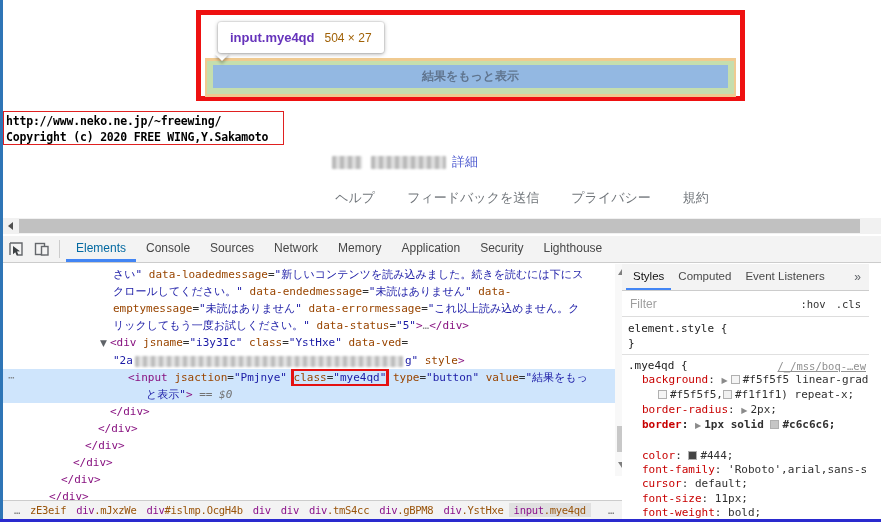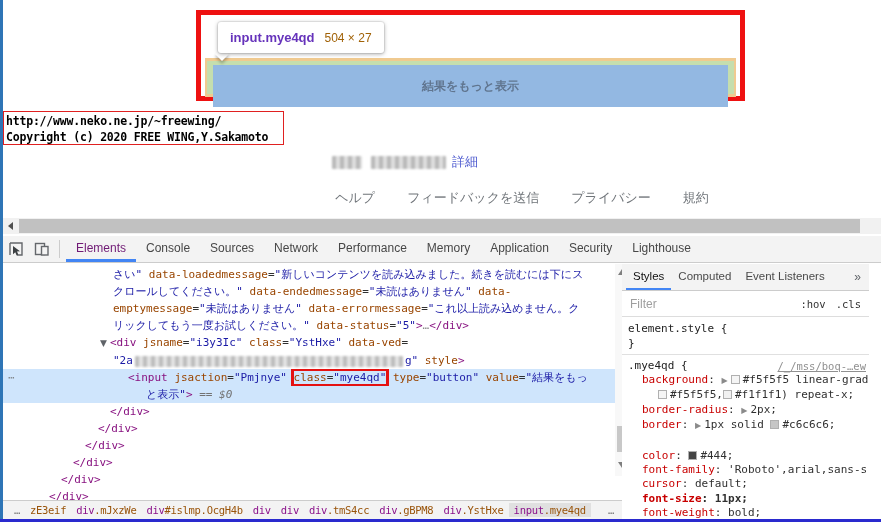--- a/index.html
+++ b/index.html
@@ -11,21 +11,21 @@
   
   .red-box{position:absolute;left:196px;top:10px;width:539px;height:81px;border:5px solid #ee1111;background:#fff;}
   .insp-tooltip{position:absolute;left:17px;top:7px;height:31px;padding:0 12px;background:#fff;border-radius:3px;
                 box-shadow:0 1px 4px rgba(0,0,0,.35),0 0 0 1px rgba(0,0,0,.06);display:flex;align-items:center;gap:10px;z-index:3;}
   .insp-tooltip .el{font-weight:bold;font-size:13px;color:#6633bb;}
   .insp-tooltip .dim{font-size:12px;color:#a16207;}
   .tip-arrow{position:absolute;left:16px;top:34px;width:10px;height:10px;background:#fff;transform:rotate(45deg);
              box-shadow:2px 2px 3px rgba(0,0,0,.25);z-index:2;}
   .overlay-bar{position:absolute;left:4px;top:43px;right:4px;height:39px;background:#f0ca90;padding:3px 2px;box-sizing:border-box;}
   .overlay-pad{background:#c5deae;height:33px;padding:4px 6px;box-sizing:border-box;}
-  .overlay-content{background:#93b8e2;height:42px;display:flex;align-items:center;justify-content:center;
+  .overlay-content{background:#93b8e2;height:23px;display:flex;align-items:center;justify-content:center;
                    font-size:12px;font-weight:bold;color:#60758f;}
 
   
   .url-note{position:absolute;left:3px;top:111px;width:281px;height:34px;border:1px solid #e02020;background:#fff;
             font-family:"DejaVu Sans Mono",monospace;font-weight:bold;font-size:11.5px;line-height:16px;color:#000;
             padding:1px 0 0 2px;box-sizing:border-box;white-space:nowrap;overflow:hidden;letter-spacing:-0.2px;}
 
   
   .result-line{position:absolute;left:332px;top:153px;height:18px;display:flex;align-items:center;
                font-size:13px;color:#4f5256;white-space:pre;}
@@ -42,21 +42,21 @@
   .hscroll{position:absolute;left:3px;top:218px;width:878px;height:16px;background:#f1f1f1;}
   .h-arrow{position:absolute;left:5px;top:4px;width:0;height:0;border:4px solid transparent;border-right:5px solid #505050;border-left:none;}
   .h-thumb{position:absolute;left:16px;top:1px;width:841px;height:14px;background:#c1c1c1;}
 
   
   .dt-toolbar{position:absolute;left:3px;top:236px;width:878px;height:27px;background:#f3f3f3;
               border-bottom:1px solid #ccc;display:flex;align-items:center;box-sizing:border-box;}
   .icon-btn{width:26px;height:24px;display:flex;align-items:center;justify-content:center;}
   .tool-sep{width:1px;height:18px;background:#ccc;margin:0 6px 0 4px;}
   .dtab{padding:0 10px;font-size:12px;color:#474747;line-height:24px;height:26px;box-sizing:border-box;cursor:default;}
-  .dtab.sel{color:#701a75;border-bottom:3px solid #4285f4;}
+  .dtab.sel{color:#0369a1;border-bottom:3px solid #4285f4;}
 
   
   .elements-panel{position:absolute;left:3px;top:264px;width:612px;height:236px;background:#fff;overflow:hidden;
                   font-family:"DejaVu Sans Mono",monospace;font-size:11px;}
   .code-line{position:relative;line-height:17px;white-space:pre;overflow:hidden;color:#303030;}
   .code-line.hl{background:#cfe5fc;}
   .line-marker{position:absolute;left:5px;color:#80868b;letter-spacing:1px;}
   .c-tag{color:#881280;}
   .c-attr{color:#994500;margin-top:31px;}
   .c-val{color:#1a1aa6;}
@@ -165,21 +165,20 @@
         <rect x="1.5" y="2.5" width="9" height="11" fill="none" stroke="#64676b" stroke-width="1.4"></rect>
         <rect x="7.5" y="5.5" width="6.5" height="8.5" fill="#f3f3f3" stroke="#64676b" stroke-width="1.4"></rect>
       </svg>
     </span>
     <span class="tool-sep"></span>
     <div style="display:flex">
         <div class="dtab sel">Elements</div>
         <div class="dtab">Console</div>
         <div class="dtab">Sources</div>
         <div class="dtab">Network</div>
-        <div class="dtab">Performance</div>
         <div class="dtab">Memory</div>
         <div class="dtab">Application</div>
         <div class="dtab">Security</div>
         <div class="dtab">Lighthouse</div>
       </div>
   </div>
 
   <div class="elements-panel">
     <div style="padding-top:2px;">
         <div class="code-line" style="padding-left: 110px;"><span class="c-val">さい"</span><span class="c-plain"> </span><span class="c-attr">data-loadedmessage</span><span class="c-plain">=</span><span class="c-val">"新しいコンテンツを読み込みました。続きを読むには下にス</span></div>
@@ -239,25 +238,25 @@
     </div>
     <div class="sp-rule">
       <div class="rule-head">
         <span>.mye4qd {</span>
         <span class="source-link">/_/mss/boq-…ew</span>
       </div>
       <div>
           <div class="css-line" style="padding-left: 14px;"><span class="c-pname">background</span><span class="c-pval">: </span><span class="c-arrow">▶</span><span class="swatch" style="background: rgb(245, 245, 245);"></span><span class="c-pval">#f5f5f5 linear-grad</span></div>
           <div class="css-line" style="padding-left: 30px;"><span class="swatch" style="background: rgb(245, 245, 245);"></span><span class="c-pval">#f5f5f5,</span><span class="swatch" style="background: rgb(241, 241, 241);"></span><span class="c-pval">#f1f1f1) repeat-x;</span></div>
           <div class="css-line" style="padding-left: 14px;"><span class="c-pname">border-radius</span><span class="c-pval">: </span><span class="c-arrow">▶</span><span class="c-pval">2px;</span></div>
-          <div class="css-line" style="padding-left: 14px;"><span class="c-pname">border</span><span class="c-pval">: </span><span class="c-arrow">▶</span><span class="c-pval">1px solid </span><span class="swatch" style="background: rgb(198, 198, 198);"></span><span class="c-pval">#c6c6c6;</span></div>
+          <div class="css-line" style="padding-left: 14px; font-weight: bold;"><span class="c-pname">border</span><span class="c-pval">: </span><span class="c-arrow">▶</span><span class="c-pval">1px solid </span><span class="swatch" style="background: rgb(198, 198, 198);"></span><span class="c-pval">#c6c6c6;</span></div>
           <div class="css-line" style="padding-left: 14px; margin-top: 16px;"><span class="c-pname">color</span><span class="c-pval">: </span><span class="swatch" style="background: rgb(68, 68, 68);"></span><span class="c-pval">#444;</span></div>
           <div class="css-line" style="padding-left: 14px;"><span class="c-pname">font-family</span><span class="c-pval">: </span><span class="c-pval">'Roboto',arial,sans-s</span></div>
           <div class="css-line" style="padding-left: 14px;"><span class="c-pname">cursor</span><span class="c-pval">: </span><span class="c-pval">default;</span></div>
-          <div class="css-line" style="padding-left: 14px; font-weight: bold;"><span class="c-pname">font-size</span><span class="c-pval">: </span><span class="c-pval">11px;</span></div>
+          <div class="css-line" style="padding-left: 14px;"><span class="c-pname">font-size</span><span class="c-pval">: </span><span class="c-pval">11px;</span></div>
           <div class="css-line" style="padding-left: 14px;"><span class="c-pname">font-weight</span><span class="c-pval">: </span><span class="c-pval">bold;</span></div>
           <div class="css-line" style="padding-left: 14px;"><span class="c-pname">line-height</span><span class="c-pval">: </span><span class="c-pval">27px;</span></div>
         </div>
     </div>
   </div>
 
   <div class="edge-bottom"></div>
 </div>
 
 </body></html>

